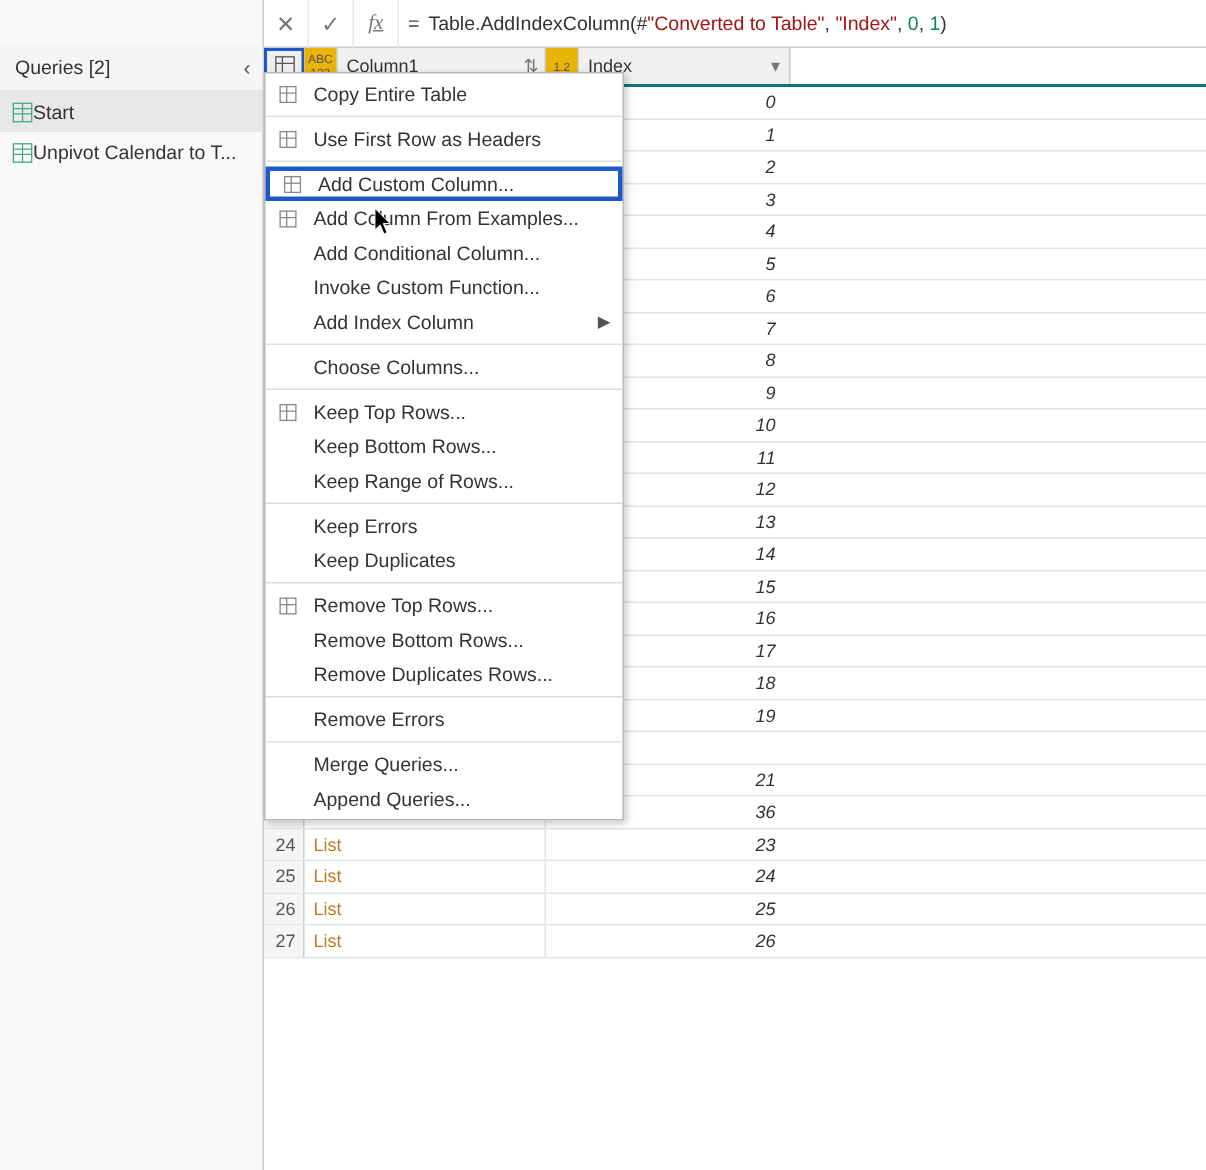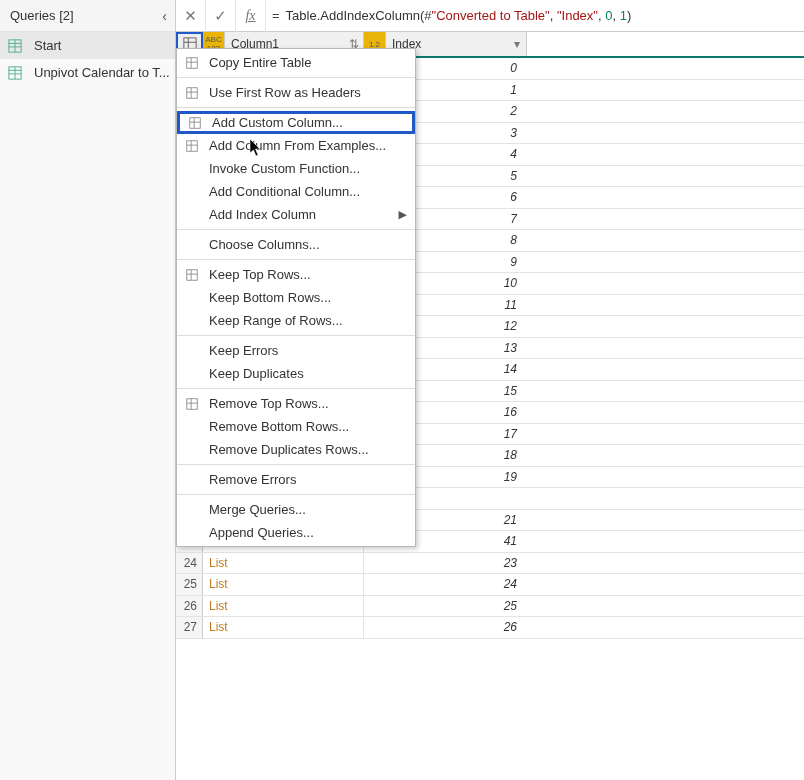--- a/index.html
+++ b/index.html
@@ -1,23 +1,23 @@
 <!DOCTYPE html>
 <html><head>
 <meta charset="utf-8">
 <style>
   * { box-sizing: border-box; margin: 0; padding: 0; font-family: "Segoe UI", Arial, sans-serif; }
   html, body { width: 804px; height: 780px; background: #fff; overflow: hidden; }
 
   
   .layout { display: flex; height: 100%; }
   .queries-panel { width: 176px; border-right: 1px solid #ccc; background: #f9f9f9; }
-  .queries-header { display: flex; align-items: center; justify-content: space-between; padding: 6px 8px 6px 10px; font-size: 13px; color: #333; border-bottom: 1px solid #e2e2e2; height: 32px; background:#f5f5f5;}
+  .queries-header { display: flex; align-items: center; justify-content: space-between; padding: 6px 8px 6px 10px; font-size: 13px; color: #333; border-bottom: 1px solid #e2e2e2; height: 32px; background:#f5f5f5;margin-top:29px;}
   .queries-header .chev { color:#555; font-size:14px; }
-  .query-item { display: flex; align-items: center; gap: 12px; padding: 6px 8px; font-size: 13px; color:#333; white-space: nowrap; overflow:hidden; text-overflow:ellipsis;}
+  .query-item { display: flex; align-items: center; gap: 0; padding: 6px 8px; font-size: 13px; color:#333; white-space: nowrap; overflow:hidden; text-overflow:ellipsis;}
   .query-item.selected { background:#e8e8e8; }
   .query-icon { width:14px; height:14px; display:inline-flex; align-items:center; justify-content:center; }
   .query-icon svg { width:14px; height:14px;}
 
   
   .main { flex:1; display:flex; flex-direction:column; }
   .formula-row { height:32px; display:flex; align-items:center; border-bottom:1px solid #ccc; background:#fff;}
   .formula-btn { width:30px; height:32px; display:flex; align-items:center; justify-content:center; border-right:1px solid #e5e5e5; color:#777; font-size:15px;}
   .formula-btn.fx { font-style:italic; font-family:Georgia,serif; font-size:14px;text-decoration:underline;}
   .formula-eq { padding:0 6px; color:#444; font-size:13px;}
@@ -230,21 +230,21 @@
             <div class="c1"></div>
           </div>
           <div class="grid-row">
             <div class="rownum"></div>
             <div class="c1"></div>
             <div class="c2">21</div>
           </div>
           <div class="grid-row">
             <div class="rownum">23</div>
             <div class="c1"><a href="#">List</a></div>
-            <div class="c2">41</div>
+            <div class="c2">36</div>
           </div>
           <div class="grid-row">
             <div class="rownum">24</div>
             <div class="c1"><a href="#">List</a></div>
             <div class="c2">23</div>
           </div>
           <div class="grid-row">
             <div class="rownum">25</div>
             <div class="c1"><a href="#">List</a></div>
             <div class="c2">24</div>
@@ -298,24 +298,24 @@
             <span class="mi-icon">
               <svg viewBox="0 0 16 16" width="14" height="14">
                 <rect x="2" y="2" width="12" height="12" fill="none" stroke="#888"></rect>
                 <line x1="2" y1="7" x2="14" y2="7" stroke="#888"></line>
                 <line x1="7" y1="2" x2="7" y2="14" stroke="#888"></line>
               </svg>
             </span>
             <span>Add Column From Examples...</span>
           </div>
           <div class="ctx-item">
+            <span>Add Conditional Column...</span>
+          </div>
+          <div class="ctx-item">
             <span>Invoke Custom Function...</span>
-          </div>
-          <div class="ctx-item">
-            <span>Add Conditional Column...</span>
           </div>
           <div class="ctx-item">
             <span>Add Index Column</span>
             <span class="arrow">▶</span>
           </div>
           <div class="ctx-sep"></div>
           <div class="ctx-item">
             <span>Choose Columns...</span>
           </div>
           <div class="ctx-sep"></div>

